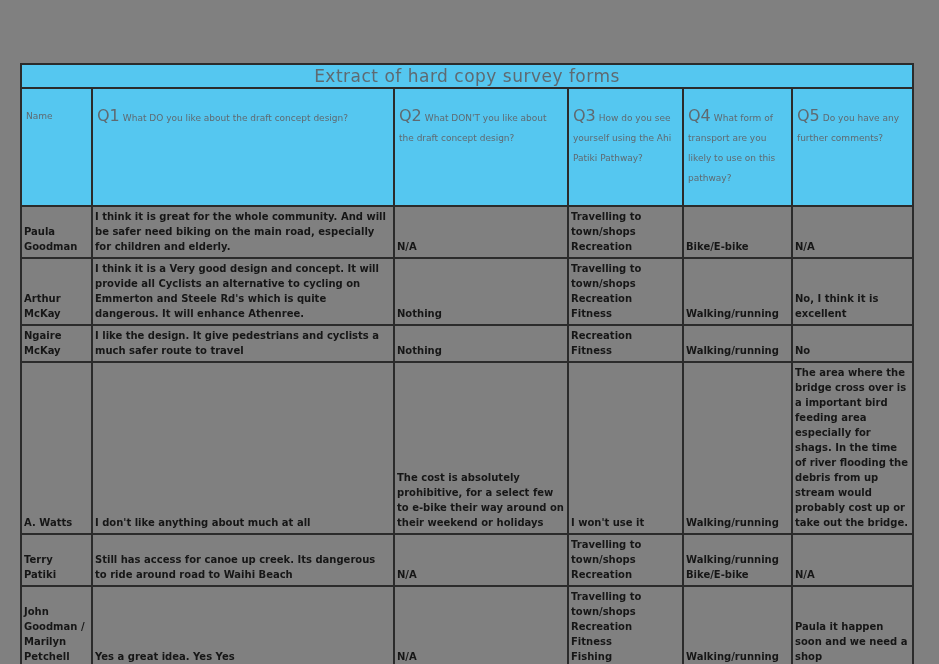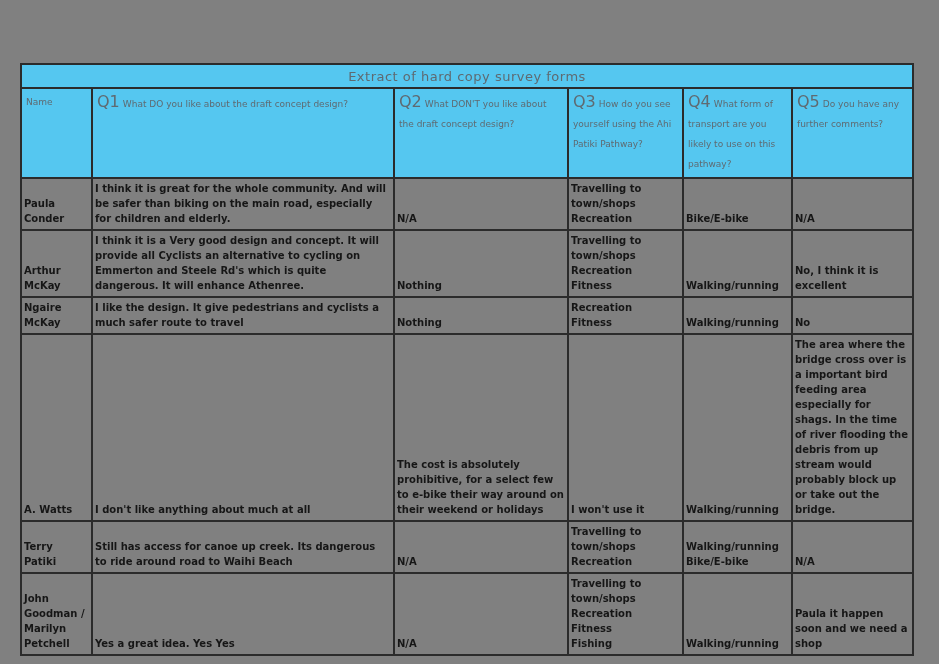--- a/index.html
+++ b/index.html
@@ -25,34 +25,34 @@
     table-layout: fixed;
   }
   table.survey td, table.survey th {
     border: 2px solid var(--border, #2b2b2b);
     overflow: hidden;
   }
   .title-cell {
     height: 20px;
     background: var(--cyan, #55c7f0);
     color: var(--header-text, #5f6a71);
-    font-size: 13px;
+    font-size: 17px;
     text-align: center;
     vertical-align: middle;
     font-weight: normal;
     letter-spacing: 0.5px;
   }
   tr.head-row { height: 86px; }
   tr.head-row th {
     background: var(--cyan, #55c7f0);
     color: var(--header-text, #5f6a71);
     font-weight: normal;
     text-align: left;
     vertical-align: top;
-    padding: 3px 4px;
+    padding: 17px 4px;
     font-size: 9px;
     line-height: 20px;
   }
   tr.head-row th .qnum {
     font-size: 16px;
     margin-right: 3px;
   }
   tr.data-row td {
     color: var(--body-text, #161616);
     font-size: 10px;
@@ -88,22 +88,22 @@
     </tr>
     <tr class="head-row">
       <th>Name</th>
       <th><span class="qnum">Q1</span><span class="qtext">What DO you like about the draft concept design?</span></th>
       <th><span class="qnum">Q2</span><span class="qtext">What DON'T you like about the draft concept design?</span></th>
       <th><span class="qnum">Q3</span><span class="qtext">How do you see yourself using the Ahi Patiki Pathway?</span></th>
       <th><span class="qnum">Q4</span><span class="qtext">What form of transport are you likely to use on this pathway?</span></th>
       <th><span class="qnum">Q5</span><span class="qtext">Do you have any further comments?</span></th>
     </tr>
     <tr class="data-row r1">
-      <td>Paula Conder</td>
-      <td>I think it is great for the whole community. And will be safer than biking on the main road, especially for children and elderly.</td>
+      <td>Paula Goodman</td>
+      <td>I think it is great for the whole community. And will be safer need biking on the main road, especially for children and elderly.</td>
       <td>N/A</td>
       <td>Travelling to town/shops
 Recreation</td>
       <td>Bike/E-bike</td>
       <td>N/A</td>
     </tr>
     <tr class="data-row r2">
       <td>Arthur McKay</td>
       <td>I think it is a Very good design and concept. It will provide all Cyclists an alternative to cycling on Emmerton and Steele Rd's which is quite dangerous. It will enhance Athenree.</td>
       <td>Nothing</td>
@@ -121,21 +121,21 @@
 Fitness</td>
       <td>Walking/running</td>
       <td>No</td>
     </tr>
     <tr class="data-row r4">
       <td>A. Watts</td>
       <td>I don't like anything about much at all</td>
       <td>The cost is absolutely prohibitive, for a select few to e-bike their way around on their weekend or holidays</td>
       <td>I won't use it</td>
       <td>Walking/running</td>
-      <td>The area where the bridge cross over is a important bird feeding area especially for shags. In the time of river flooding the debris from up stream would probably block up or take out the bridge.</td>
+      <td>The area where the bridge cross over is a important bird feeding area especially for shags. In the time of river flooding the debris from up stream would probably cost up or take out the bridge.</td>
     </tr>
     <tr class="data-row r5">
       <td>Terry Patiki</td>
       <td>Still has access for canoe up creek. Its dangerous to ride around road to Waihi Beach</td>
       <td>N/A</td>
       <td>Travelling to town/shops
 Recreation</td>
       <td>Walking/running
 Bike/E-bike</td>
       <td>N/A</td>

